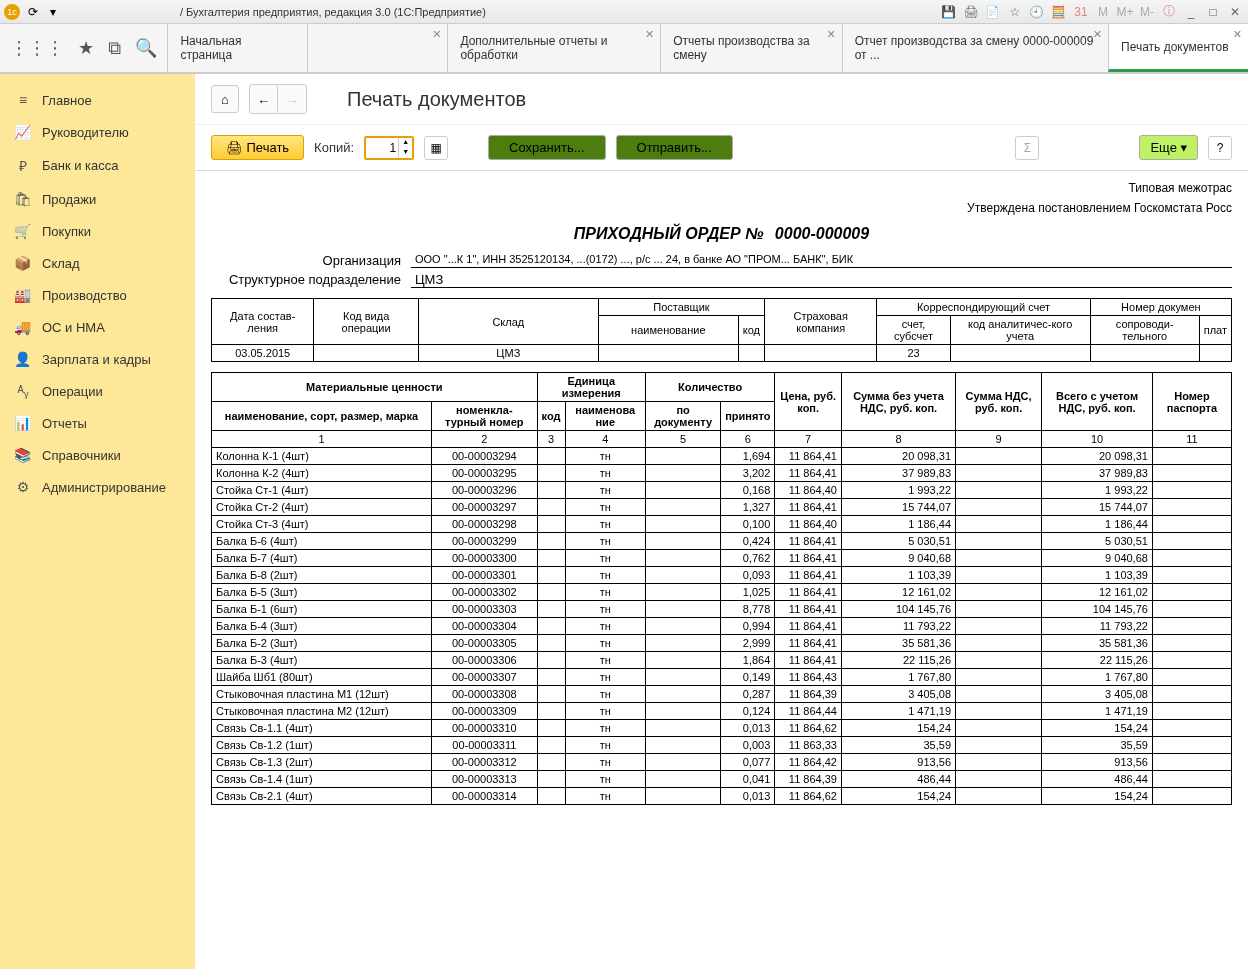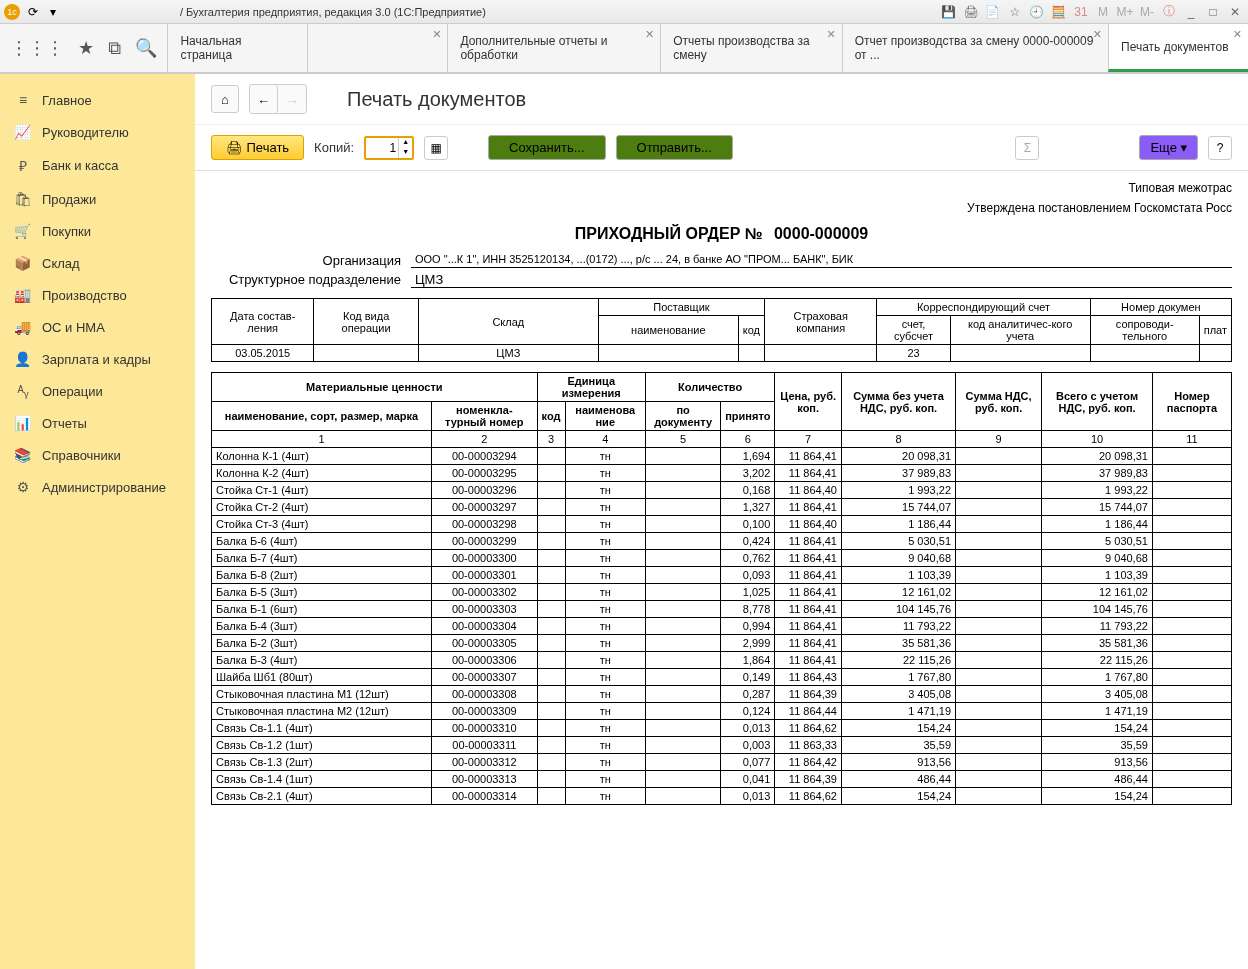--- a/index.html
+++ b/index.html
@@ -26,24 +26,24 @@
 .page-title { font-size: 20px; color: #333; margin-left: 30px; }
 .toolbar2 { padding: 10px 16px; display: flex; align-items: center; gap: 10px; border-bottom: 1px solid #ddd; }
 .btn-print { background: linear-gradient(#ffe680,#ffcc33); border: 1px solid #d9a400; padding: 4px 14px; border-radius: 3px; font-size: 13px; cursor: pointer; display: flex; align-items: center; gap: 4px; }
 .label { font-size: 13px; color: #333; }
 .spinner { display: flex; border: 2px solid #e8a000; border-radius: 2px; }
 .spinner input { width: 32px; border: none; text-align: right; padding: 2px; font-size: 12px; }
 .spinner-btns { width: 14px; display: flex; flex-direction: column; }
 .spinner-btns span { height: 10px; font-size: 7px; text-align: center; cursor: pointer; border-left: 1px solid #ccc; line-height: 8px; }
 .iconbtn { width: 24px; height: 24px; border: 1px solid #ccc; border-radius: 3px; display: flex; align-items: center; justify-content: center; cursor: pointer; font-size: 12px; }
 .btn { border: 1px solid #aaa; background: #4d7c0f; padding: 4px 20px; border-radius: 3px; font-size: 13px; cursor: pointer; }
-.btn-more { border: 1px solid #aaa; background: #8b5cf6; padding: 4px 10px; border-radius: 3px; font-size: 13px; cursor: pointer; }
+.btn-more { border: 1px solid #aaa; background: #bef264; padding: 4px 10px; border-radius: 3px; font-size: 13px; cursor: pointer; }
 .doc-area { flex: 1; overflow: auto; padding: 10px 16px 16px 16px; }
 .doc-meta { text-align: right; font-size: 12px; margin-bottom: 6px; }
-.doc-header { text-align: center; margin: 10px 0; }
+.doc-header { text-align: center; margin: 10px 0; font-style: italic; }
 .doc-header .dt { font-size: 16px; font-weight: bold; }
 .field-row { display: flex; margin: 4px 0; font-size: 13px; }
 .field-row .lbl { width: 200px; text-align: right; padding-right: 10px; }
 .field-row .val { flex: 1; border-bottom: 1px solid #000; padding-left: 4px; }
 .form-codes { float: right; text-align: right; font-size: 12px; margin-top: -30px; }
 .form-codes .box { border: 1px solid #000; width: 50px; height: 18px; display: inline-block; margin-left: 4px; }
 table.head-tbl, table.data-tbl { border-collapse: collapse; width: 100%; margin-top: 10px; font-size: 11px; }
 table.head-tbl td, table.head-tbl th, table.data-tbl td, table.data-tbl th { border: 1px solid #000; padding: 2px 4px; text-align: center; }
 table.data-tbl td { font-size: 11px; }
 table.data-tbl td.l { text-align: left; }

